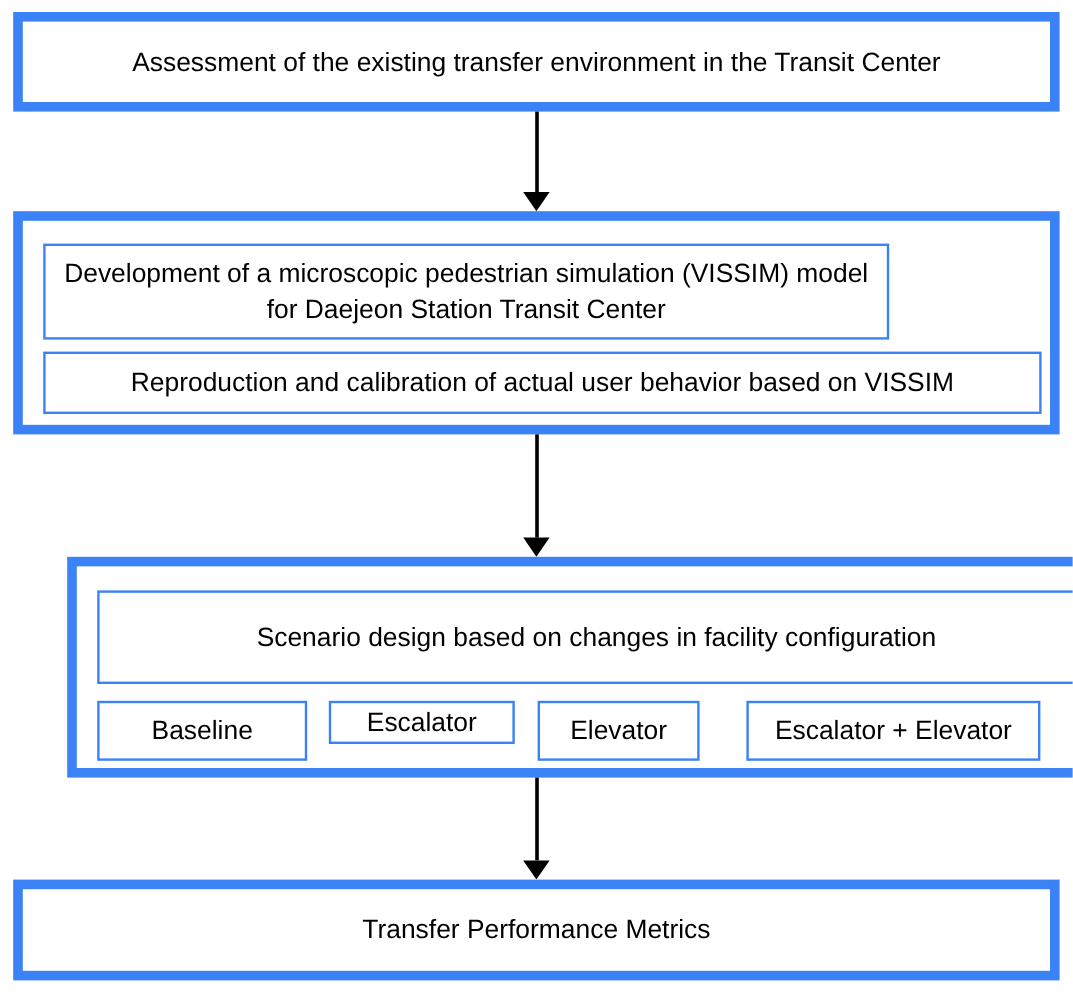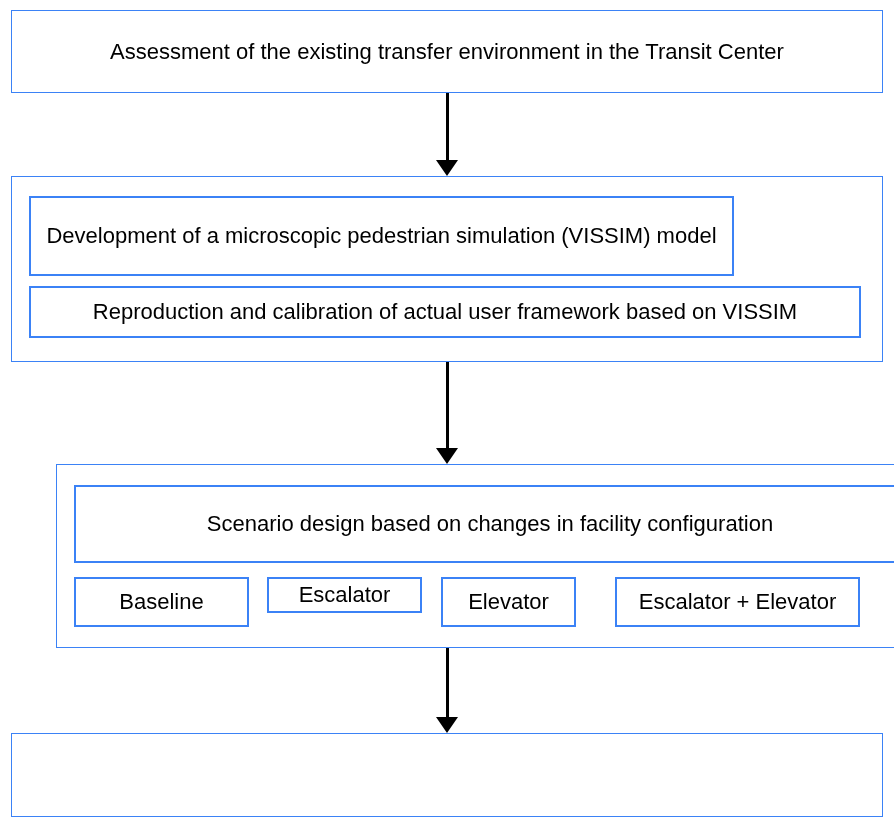--- a/index.html
+++ b/index.html
@@ -10,21 +10,21 @@
     position: relative;
     width: 894px;
     height: 829px;
     background: #ffffff;
     overflow: hidden;
   }
 
   .box {
     position: absolute;
     background: #ffffff;
-    border: 1px solid #3b82f6;
+    border: 8px solid #3b82f6;
     display: flex;
     flex-direction: column;
     align-items: center;
     justify-content: center;
     text-align: left;
     font-size: 22px;
     line-height: 30px;
     color: #000000;
   }
 
@@ -80,23 +80,24 @@
   </div>
 
   <div class="flow-arrow" id="arrow-1">
     <div class="arrow-shaft"></div>
     <div class="arrow-head"></div>
   </div>
 
   <div class="box group" id="box-vissim-group">
     <div class="box inner" id="box-vissim-model">
       <div>Development of a microscopic pedestrian simulation (VISSIM) model</div>
+      <div>for Daejeon Station Transit Center</div>
     </div>
     <div class="box inner" id="box-calibration">
-      <div>Reproduction and calibration of actual user framework based on VISSIM</div>
+      <div>Reproduction and calibration of actual user behavior based on VISSIM</div>
     </div>
   </div>
 
   <div class="flow-arrow" id="arrow-2">
     <div class="arrow-shaft"></div>
     <div class="arrow-head"></div>
   </div>
 
   <div class="box group" id="box-scenario-group">
     <div class="box inner" id="box-scenario-design">
@@ -116,15 +117,16 @@
       <div>Escalator + Elevator</div>
     </div>
   </div>
 
   <div class="flow-arrow" id="arrow-3">
     <div class="arrow-shaft"></div>
     <div class="arrow-head"></div>
   </div>
 
   <div class="box" id="box-proposal">
+    <div>Transfer Performance Metrics</div>
   </div>
 
 </div>
 
 </body></html>

